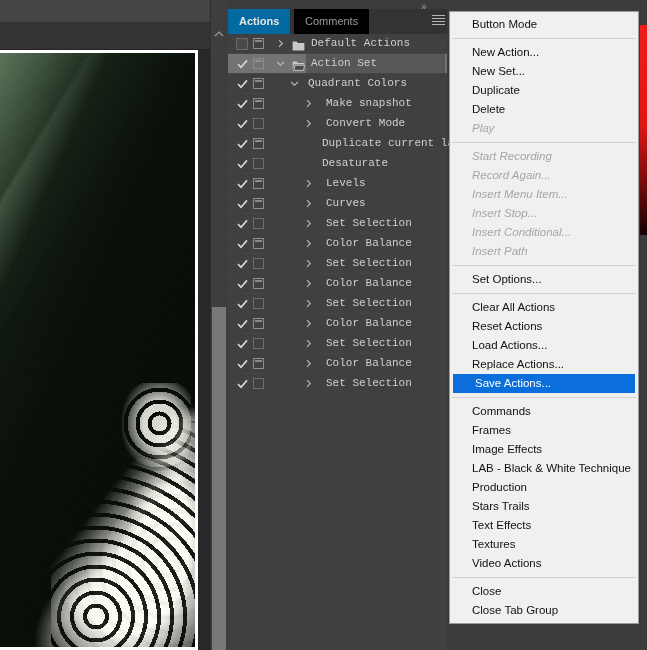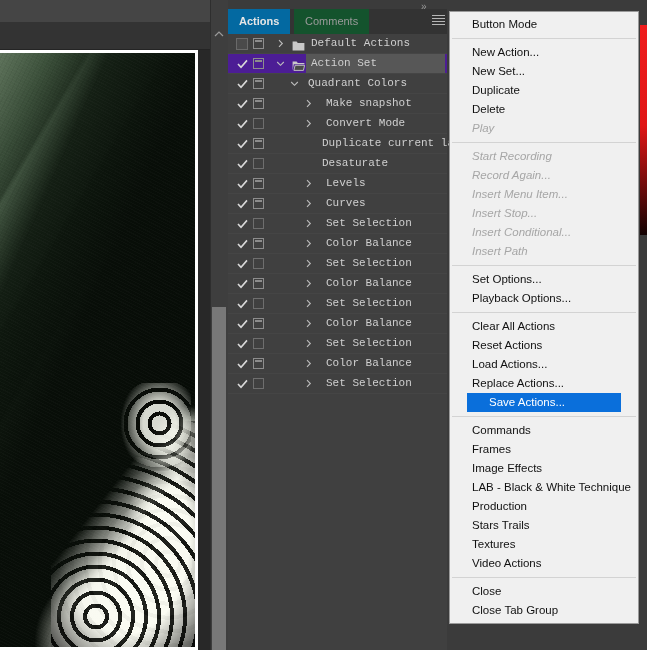--- a/index.html
+++ b/index.html
@@ -53,21 +53,21 @@
   .scroll-track{position:absolute;left:211px;top:44px;width:16px;height:606px;background:#3e3e3e;}
   .scroll-thumb{position:absolute;left:212px;top:307px;width:14px;height:343px;background:#787878;border-radius:0;}
 
   
   .panel{position:absolute;left:228px;top:0;width:219px;height:650px;background:#3b3b3b;}
   .panel-topstrip{position:absolute;left:0;top:0;width:219px;height:9px;background:#3b3b3b;}
   .chev-right{position:absolute;left:421px;top:1px;color:#9a9a9a;font-size:10px;letter-spacing:-1px;}
   .tabbar{position:absolute;left:0;top:9px;width:219px;height:25px;background:#333333;}
   .tab{position:absolute;top:0;height:25px;line-height:25px;font-size:11px;padding:0 11px;box-sizing:border-box;}
   .tab.active{left:0;background:#0369a1;color:#e6e6e6;font-weight:bold;}
-  .tab.inactive{left:66px;background:#14532d;color:#9a9a9a;}
+  .tab.inactive{left:66px;background:#000000;color:#9a9a9a;}
   .panel-menu-btn{position:absolute;left:432px;top:15px;width:13px;height:11px;}
   .panel-menu-btn i{display:block;height:1px;background:#b6b6b6;margin-bottom:2px;}
   .panel-body{position:absolute;left:0;top:34px;width:219px;height:616px;background:#404040;}
 
   
   .row{position:relative;height:19px;border-bottom:1px solid #454545;background:#404040;font-family:Liberation Mono, monospace;}
   .row.selected{background:#575757;}
   .row .chk{position:absolute;left:6px;top:0;width:16px;height:19px;display:flex;align-items:center;justify-content:center;}
   .row .chk svg{display:block;}
   .row .dlg{position:absolute;left:25px;top:4px;width:11px;height:11px;box-sizing:border-box;border:1px solid #8d8d8d;}
@@ -85,21 +85,21 @@
   .d1 .arrow{left:62px;}
   .d1 .lbl{left:80px;}
   .d2 .arrow{left:76px;}
   .d2 .lbl{left:98px;}
   .d2.noarrow .lbl{left:94px;}
 
   
   .ctxmenu{position:absolute;left:449px;top:11px;width:190px;background:#f0f0f0;border:1px solid #9a9a9a;box-sizing:border-box;padding:3px 0;}
   .mi{height:19px;line-height:19px;font-size:11.5px;color:#111;padding-left:22px;white-space:nowrap;}
   .mi.disabled{color:#a6a6a6;font-style:italic;}
-  .mi.hl{background:#0a6fdb;color:#fff;margin:0 17px;}
+  .mi.hl{background:#0a6fdb;color:#fff;margin:0 3px;}
   .msep{height:1px;background:#d3d3d3;margin:4px 2px;}
 
   
   .redstrip{position:absolute;left:640px;top:25px;width:7px;height:210px;background:linear-gradient(180deg,#ef1d1d 0%,#e01515 48%,#6a0b0b 78%,#140303 100%);}
   .rightgutter{position:absolute;left:640px;top:0;width:7px;height:650px;background:#3b3b3b;}
 </style>
 </head>
 <body>
 
 <div id="root">
@@ -140,21 +140,21 @@
           <div class="arrow">
             <svg width="9" height="9" viewBox="0 0 9 9">
               <path d="M3 1.2 L6.3 4.5 L3 7.8" stroke="#bdbdbd" stroke-width="1.1" fill="none"></path>
             </svg>
           </div>
           <div class="folder"><svg width="13" height="11" viewBox="0 0 13 11">
               <path d="M0.6 10.4 V1.6 H4.6 L5.8 3 H12.4 V10.4 Z" fill="#c9c9c9"></path>
             </svg></div>
           <div class="lbl">Default Actions</div>
         </div>
-        <div class="row d0 selected" style="background: #4c1d95; text-align: center;">
+        <div class="row d0 selected" style="background: #737373; text-align: center;">
           <div class="seltint" style="left: 78px; right: 2px;"></div>
           <div class="chk">
             <svg width="11" height="10" viewBox="0 0 11 10">
               <path d="M1 5 L4 8.2 L10 1.4" stroke="#d9d9d9" stroke-width="1.6" fill="none"></path>
             </svg>
           </div>
           <div class="dlg filled"></div>
           <div class="arrow">
             <svg width="9" height="9" viewBox="0 0 9 9">
               <path d="M1.2 3 L4.5 6.3 L7.8 3" stroke="#bdbdbd" stroke-width="1.1" fill="none"></path>
@@ -404,34 +404,34 @@
       <div class="mi disabled">Play</div>
       <div class="msep"></div>
       <div class="mi disabled">Start Recording</div>
       <div class="mi disabled">Record Again...</div>
       <div class="mi disabled">Insert Menu Item...</div>
       <div class="mi disabled">Insert Stop...</div>
       <div class="mi disabled">Insert Conditional...</div>
       <div class="mi disabled">Insert Path</div>
       <div class="msep"></div>
       <div class="mi">Set Options...</div>
-      <div class="mi">Playback Options...</div>
       <div class="msep"></div>
       <div class="mi">Clear All Actions</div>
       <div class="mi">Reset Actions</div>
       <div class="mi">Load Actions...</div>
       <div class="mi">Replace Actions...</div>
       <div class="mi hl">Save Actions...</div>
       <div class="msep"></div>
       <div class="mi">Commands</div>
       <div class="mi">Frames</div>
       <div class="mi">Image Effects</div>
       <div class="mi">LAB - Black &amp; White Technique</div>
       <div class="mi">Production</div>
       <div class="mi">Stars Trails</div>
+      <div class="mi">Text Effects</div>
       <div class="mi">Textures</div>
       <div class="mi">Video Actions</div>
       <div class="msep"></div>
       <div class="mi">Close</div>
       <div class="mi">Close Tab Group</div>
     </div>
 
 </div>
 
 </body></html>

